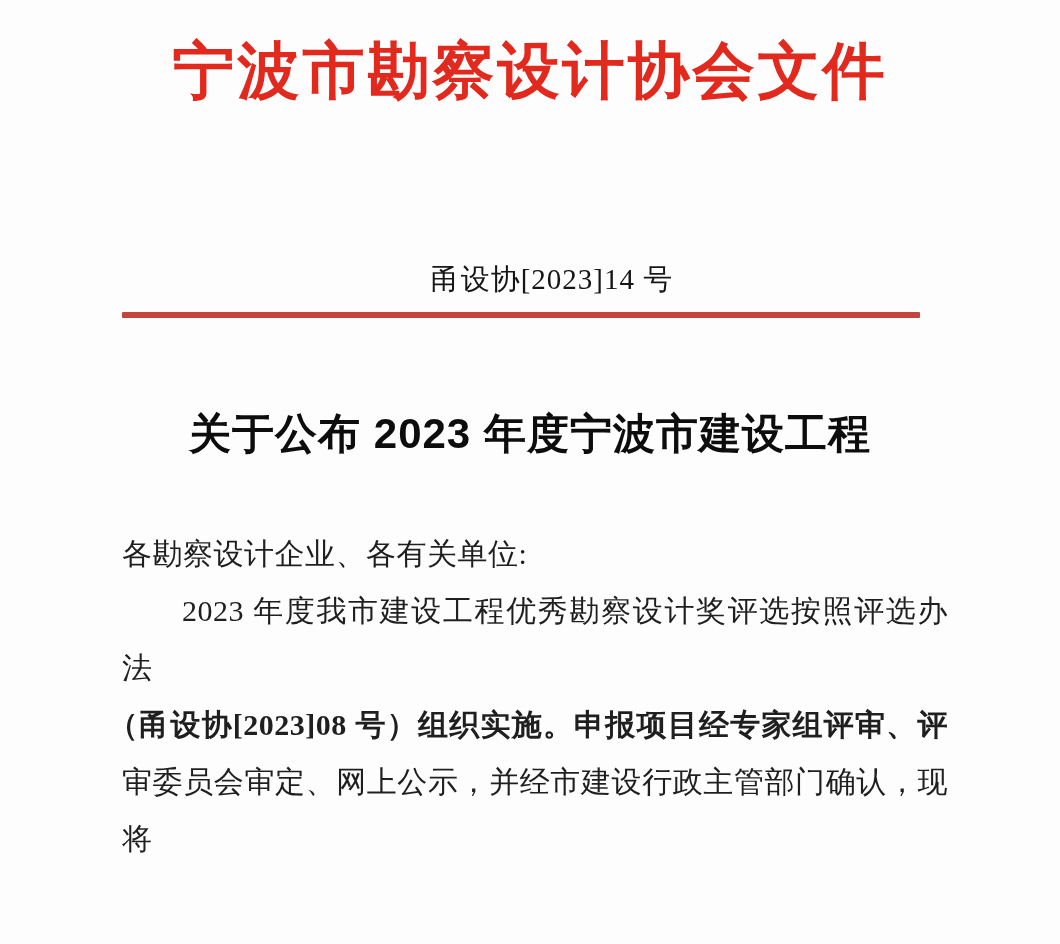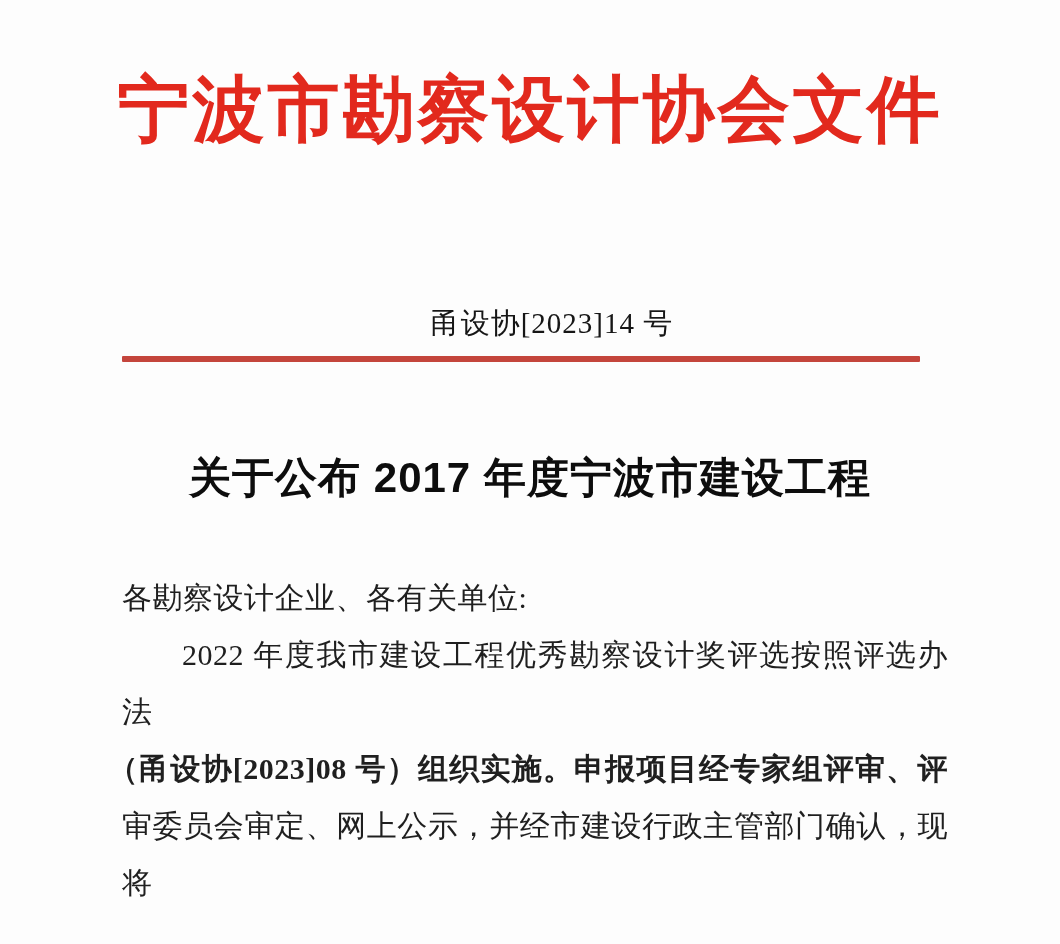--- a/index.html
+++ b/index.html
@@ -11,28 +11,28 @@
     position: relative;
     width: 1060px;
     height: 944px;
     margin: 0 auto;
     background: #fdfdfd;
     overflow: hidden;
     font-family: "Liberation Serif", "DejaVu Serif", serif;
     color: var(--text, #1c1c1c);
   }
   .org-header {
-    margin-top: 68px;
+    margin-top: 24px;
     text-align: center;
-    font-size: 72px;
+    font-size: 62px;
     line-height: 94px;
     font-weight: 700;
     letter-spacing: 3px;
     color: var(--header-red, #e2291d);
-    font-family: Liberation Mono, monospace;
+    font-family: Liberation Serif, serif;
     white-space: nowrap;
   }
   .doc-number {
     margin-top: 146px;
     text-align: center;
     font-size: 29px;
     line-height: 30px;
     color: #161616;
     letter-spacing: 1px;
     padding-left: 44px;
@@ -76,24 +76,24 @@
 
 <div class="page">
 
   <div class="org-header">宁波市勘察设计协会文件</div>
 
   <div class="doc-number">甬设协[2023]14 号</div>
 
   <div class="red-divider"></div>
 
   <div class="notice-title">
-    <div>关于公布 2017 年度宁波市建设工程</div>
+    <div>关于公布 2023 年度宁波市建设工程</div>
   </div>
 
   <div class="body-text">
     <div class="body-line">各勘察设计企业、各有关单位:</div>
-    <div class="body-line just indent">2022 年度我市建设工程优秀勘察设计奖评选按照评选办法</div>
+    <div class="body-line just indent">2023 年度我市建设工程优秀勘察设计奖评选按照评选办法</div>
     <div class="body-line just hang">（甬设协[2023]08 号）组织实施。申报项目经专家组评审、评</div>
     <div class="body-line just">审委员会审定、网上公示，并经市建设行政主管部门确认，现将</div>
 
   </div>
 
 </div>
 
 </body></html>

